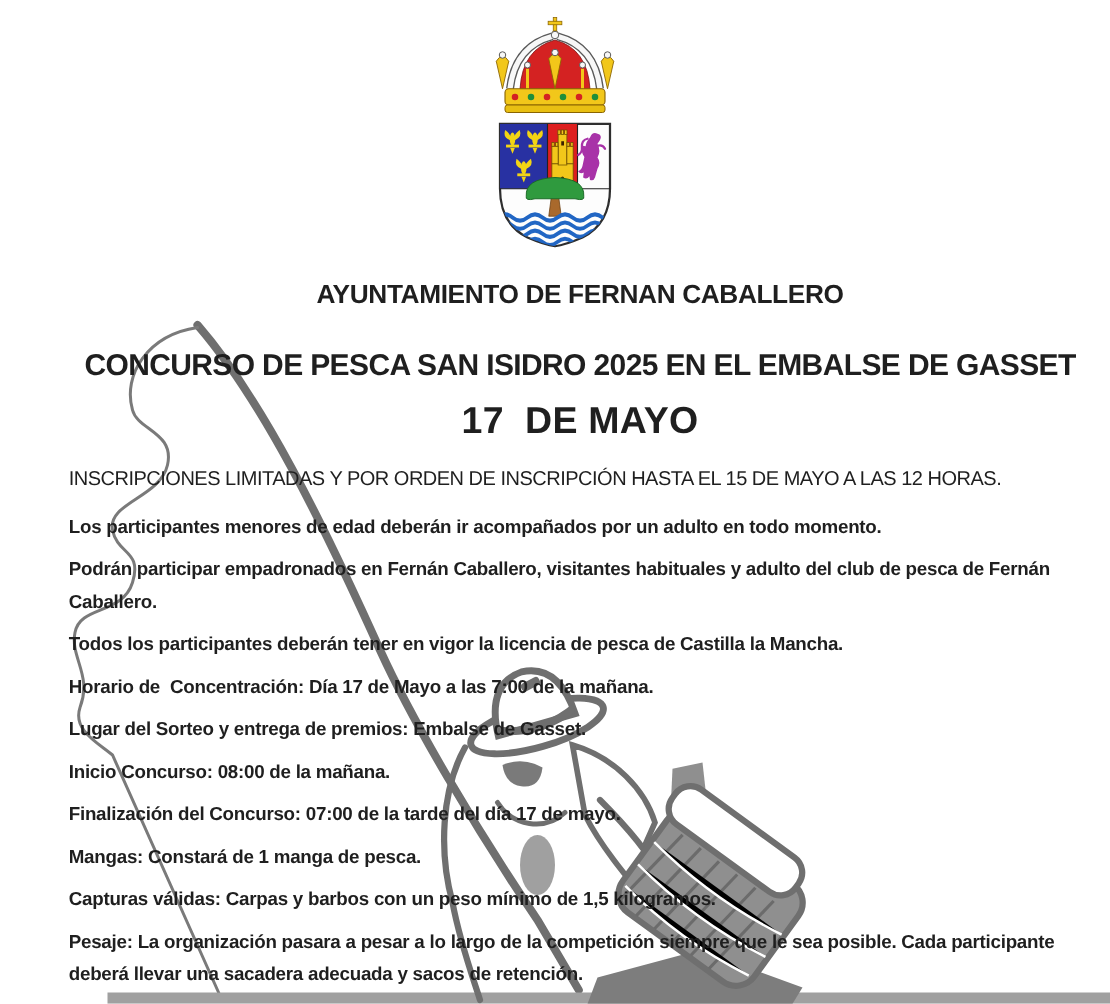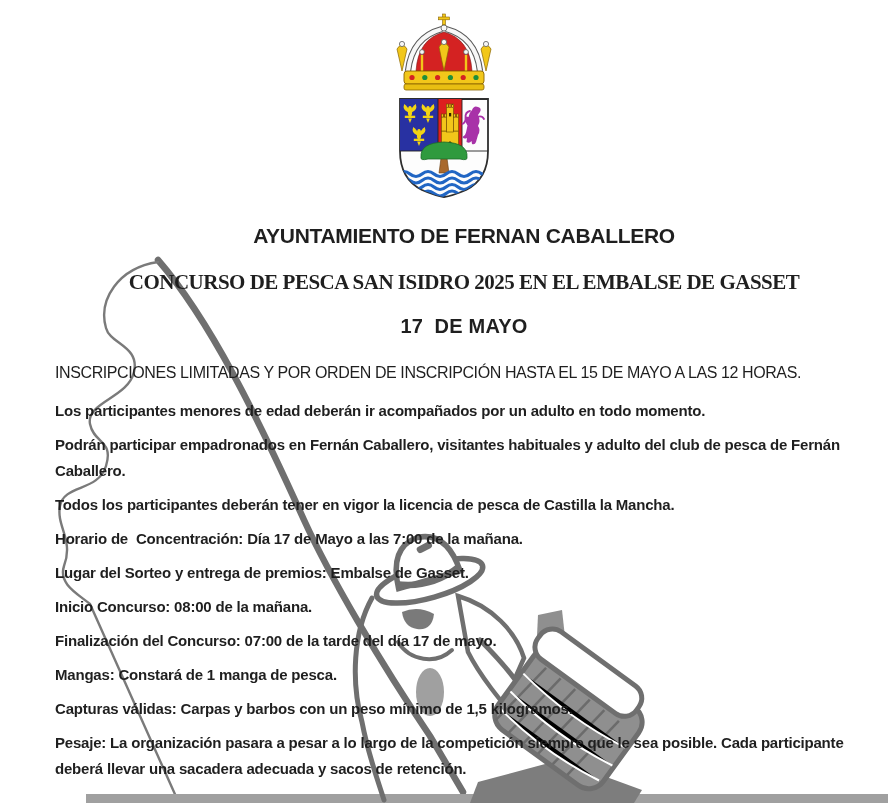--- a/index.html
+++ b/index.html
@@ -10,22 +10,22 @@
     color:#1f1f1f;
   }
   .watermark{position:absolute;left:0;top:0;width:888px;height:803px;z-index:1;}
   .content{position:absolute;left:0;top:0;width:888px;height:803px;z-index:2;}
   .crest-wrap{height:185px;margin-top:13px;display:flex;justify-content:center;}
   .crest-wrap svg{width:104px;height:186px;}
   h1,h2,h3{
     text-align:center;font-weight:700;margin:0;white-space:pre-wrap;color:#1f1f1f;padding-left:40px;
   }
   h1{font-size:21px;line-height:24px;margin-top:26px;letter-spacing:-0.3px;}
-  h2{font-size:21px;line-height:24px;margin-top:22px;letter-spacing:-0.5px;font-family:Liberation Serif, serif;}
-  h3{font-size:20px;line-height:24px;margin-top:20px;letter-spacing:0.2px;}
+  h2{font-size:24px;line-height:24px;margin-top:33px;letter-spacing:-0.5px;}
+  h3{font-size:30px;line-height:24px;margin-top:20px;letter-spacing:0.2px;}
   .intro{
     font-weight:400;font-size:16px;line-height:22px;letter-spacing:-0.4px;
     margin:24px 10px 0 55px;white-space:pre-wrap;
   }
   .bodytext{margin:0 28px 0 55px;}
   .bodytext p{
     font-weight:700;font-size:15px;line-height:26px;letter-spacing:-0.2px;
     margin:8px 0 0 0;white-space:pre-wrap;
   }
   .bodytext p:first-child{margin-top:14px;}

